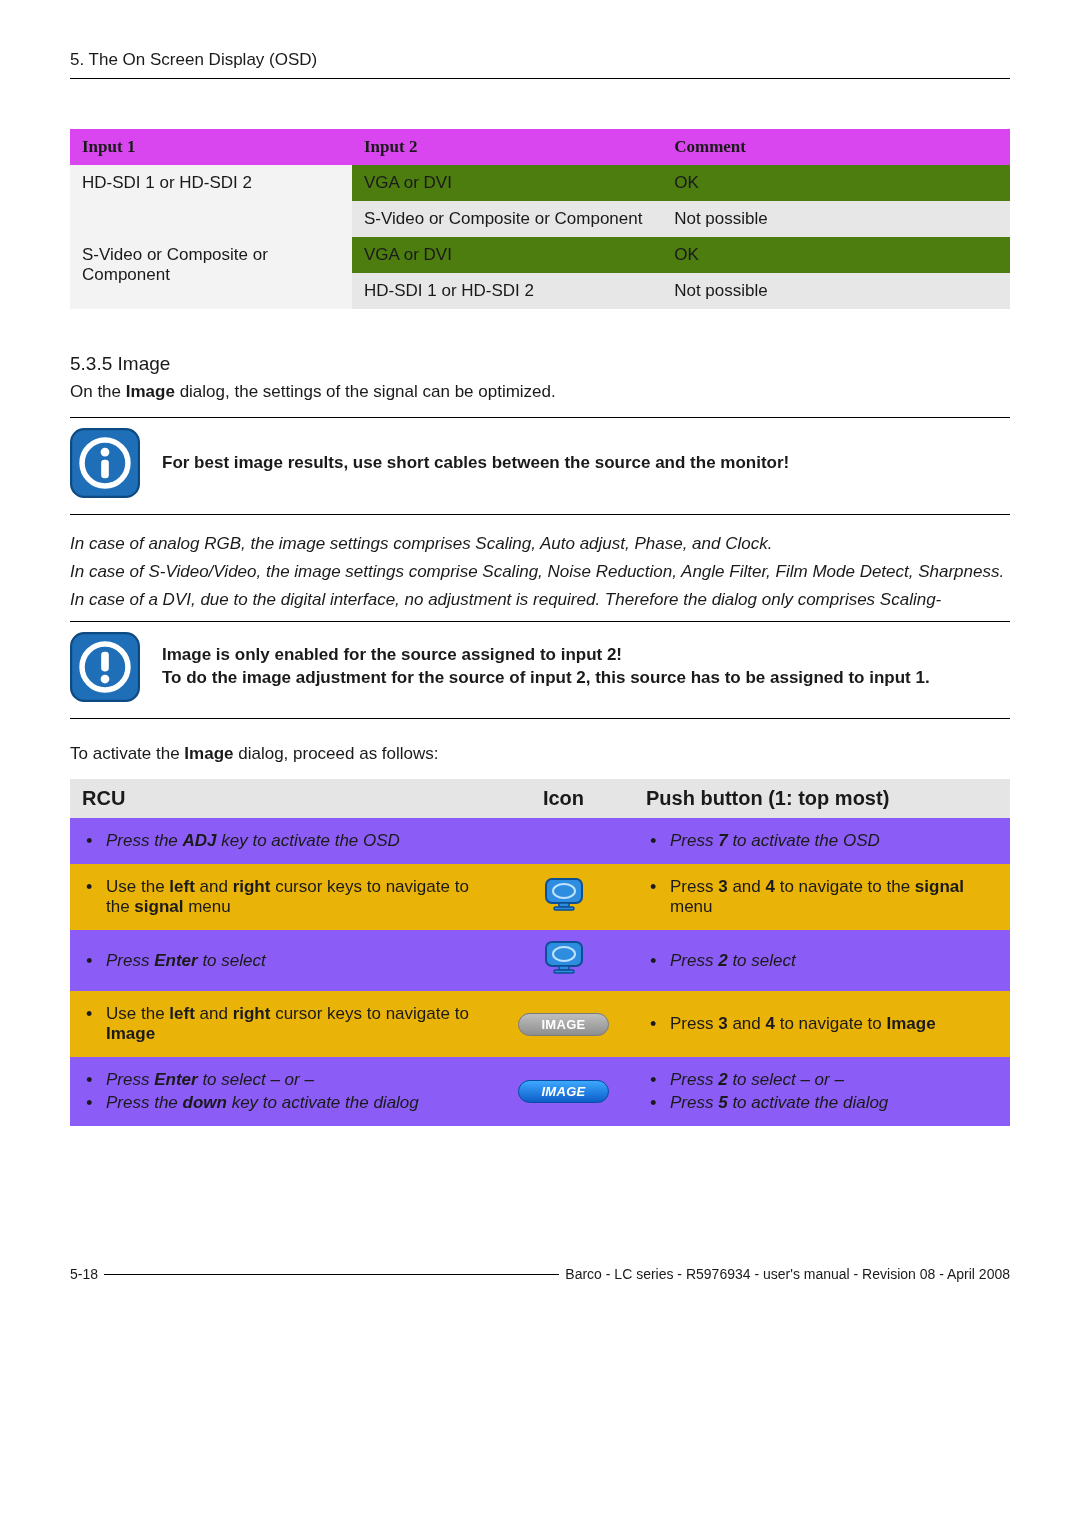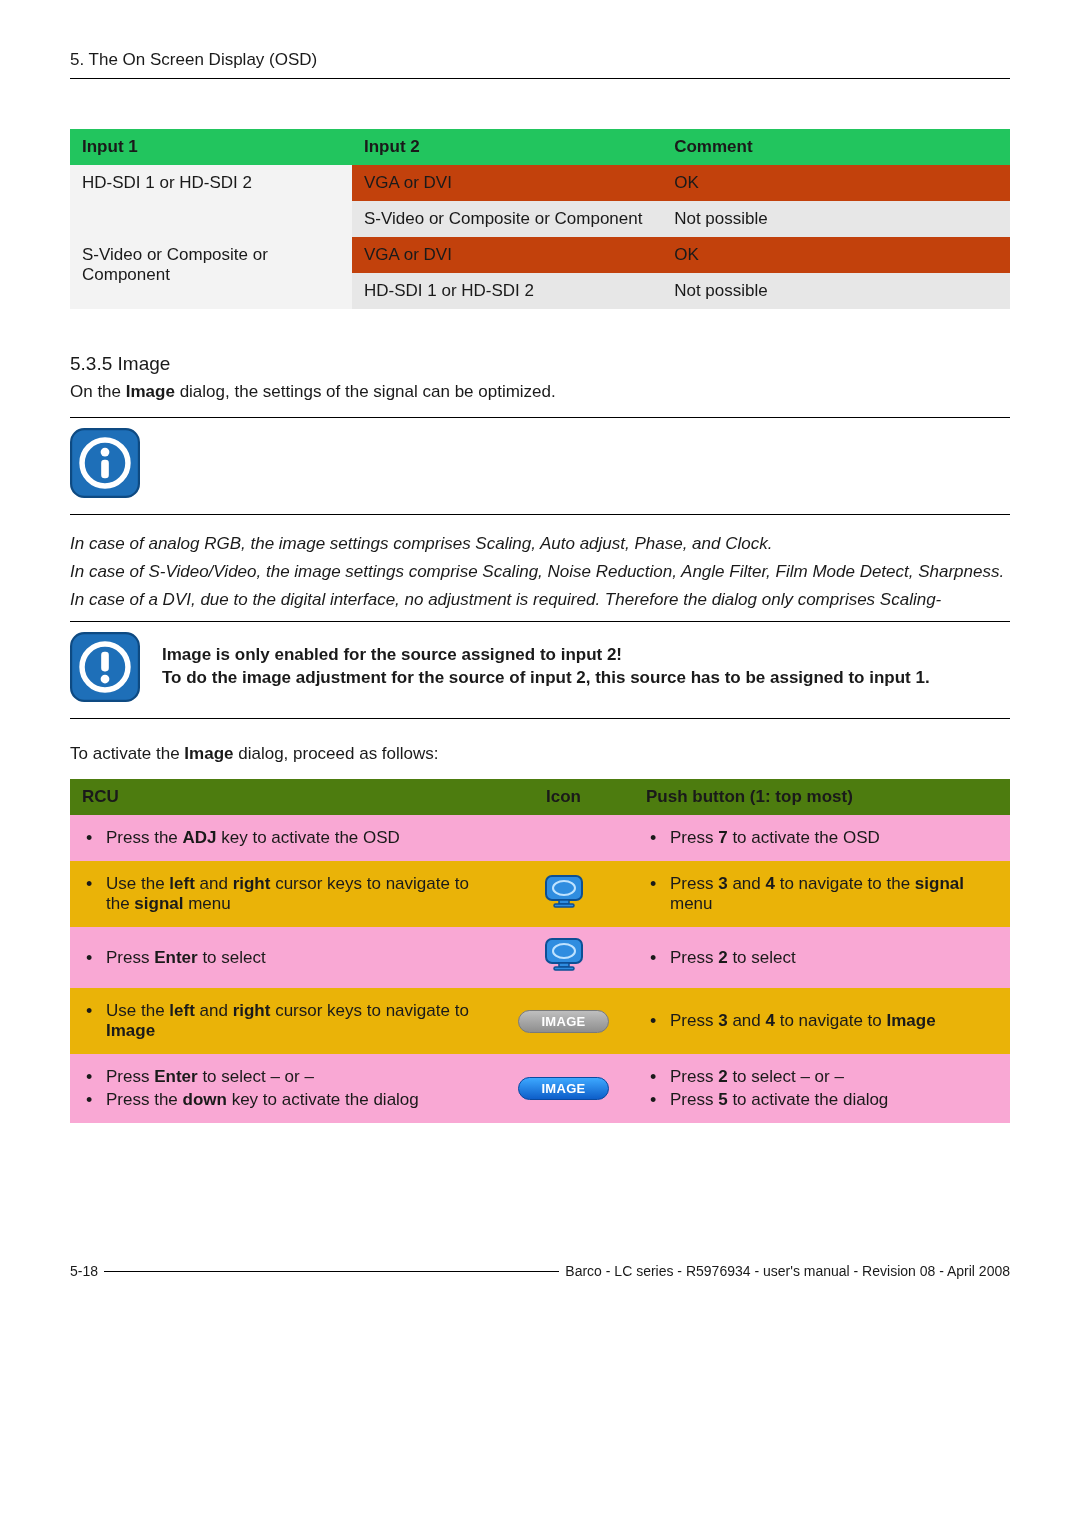--- a/index.html
+++ b/index.html
@@ -26,24 +26,25 @@
     border-collapse: collapse;
     margin-bottom: 44px;
   }
   table.data th, table.data td {
     text-align: left;
     padding: 8px 12px;
     font-size: 17px;
     vertical-align: top;
   }
   table.data th {
-    background: #22c55e;
+    background: #d946ef;
     font-weight: bold;
-  }
-  table.data tr.zebra-light td { background: #c2410c; }
+    font-family: Liberation Serif, serif;
+  }
+  table.data tr.zebra-light td { background: #4d7c0f; }
   table.data tr.zebra-dark td { background: #e7e7e7; }
   .col1 { width: 30%; }
   .col2 { width: 33%; }
   .col3 { width: 37%; }
 
   h2.section {
     font-size: 19px;
     font-weight: normal;
     margin: 0 0 6px 0;
   }
@@ -70,32 +71,32 @@
   }
   .callout .text {
     flex: 1;
     font-size: 17px;
     line-height: 1.35;
   }
   .italic-block p { font-style: italic; margin: 0 0 6px 0; }
 
   .rcu-table { width: 100%; border-collapse: collapse; margin-top: 10px; }
   .rcu-table th {
-    background: #4d7c0f;
+    background: #e5e5e5;
     font-weight: bold;
     text-align: left;
     padding: 8px 12px;
-    font-size: 17px;
+    font-size: 20px;
   }
   .rcu-table td {
     padding: 10px 12px;
     font-size: 17px;
     vertical-align: middle;
   }
-  .rcu-table tr.rz-light td { background: #f9a8d4; }
+  .rcu-table tr.rz-light td { background: #8b5cf6; font-style: italic; }
   .rcu-table tr.rz-dark td { background: #eab308; }
   .rcu-col1 { width: 45%; }
   .rcu-col2 { width: 15%; text-align: center; }
   .rcu-col3 { width: 40%; }
   .rcu-table td.iconcell { text-align: center; }
 
   ul.bul { list-style: none; padding: 0; margin: 0; }
   ul.bul li { position: relative; padding-left: 24px; margin: 3px 0; }
   ul.bul li::before {
     content: "•";
@@ -187,20 +188,21 @@
 <hr class="callout-rule">
 <div class="callout">
   <div class="icon-box">
     <svg viewBox="0 0 64 64">
       <rect x="1" y="1" width="62" height="62" rx="12" fill="#1e6fb8" stroke="#0e4a82" stroke-width="2"></rect>
       <circle cx="32" cy="32" r="21" fill="none" stroke="#fff" stroke-width="5"></circle>
       <circle cx="32" cy="22" r="4" fill="#fff"></circle>
       <rect x="28.5" y="29" width="7" height="17" rx="3" fill="#fff"></rect>
     </svg>
   </div>
+  <div class="text bold">For best image results, use short cables between the source and the monitor!</div>
 </div>
 
 <div class="italic-block">
   <p>In case of analog RGB, the image settings comprises Scaling, Auto adjust, Phase, and Clock.</p>
   <p>In case of S-Video/Video, the image settings comprise Scaling, Noise Reduction, Angle Filter, Film Mode Detect, Sharpness.</p>
   <p>In case of a DVI, due to the digital interface, no adjustment is required. Therefore the dialog only comprises Scaling-</p>
 </div>
 
 <hr class="callout-rule">
 <div class="callout">

